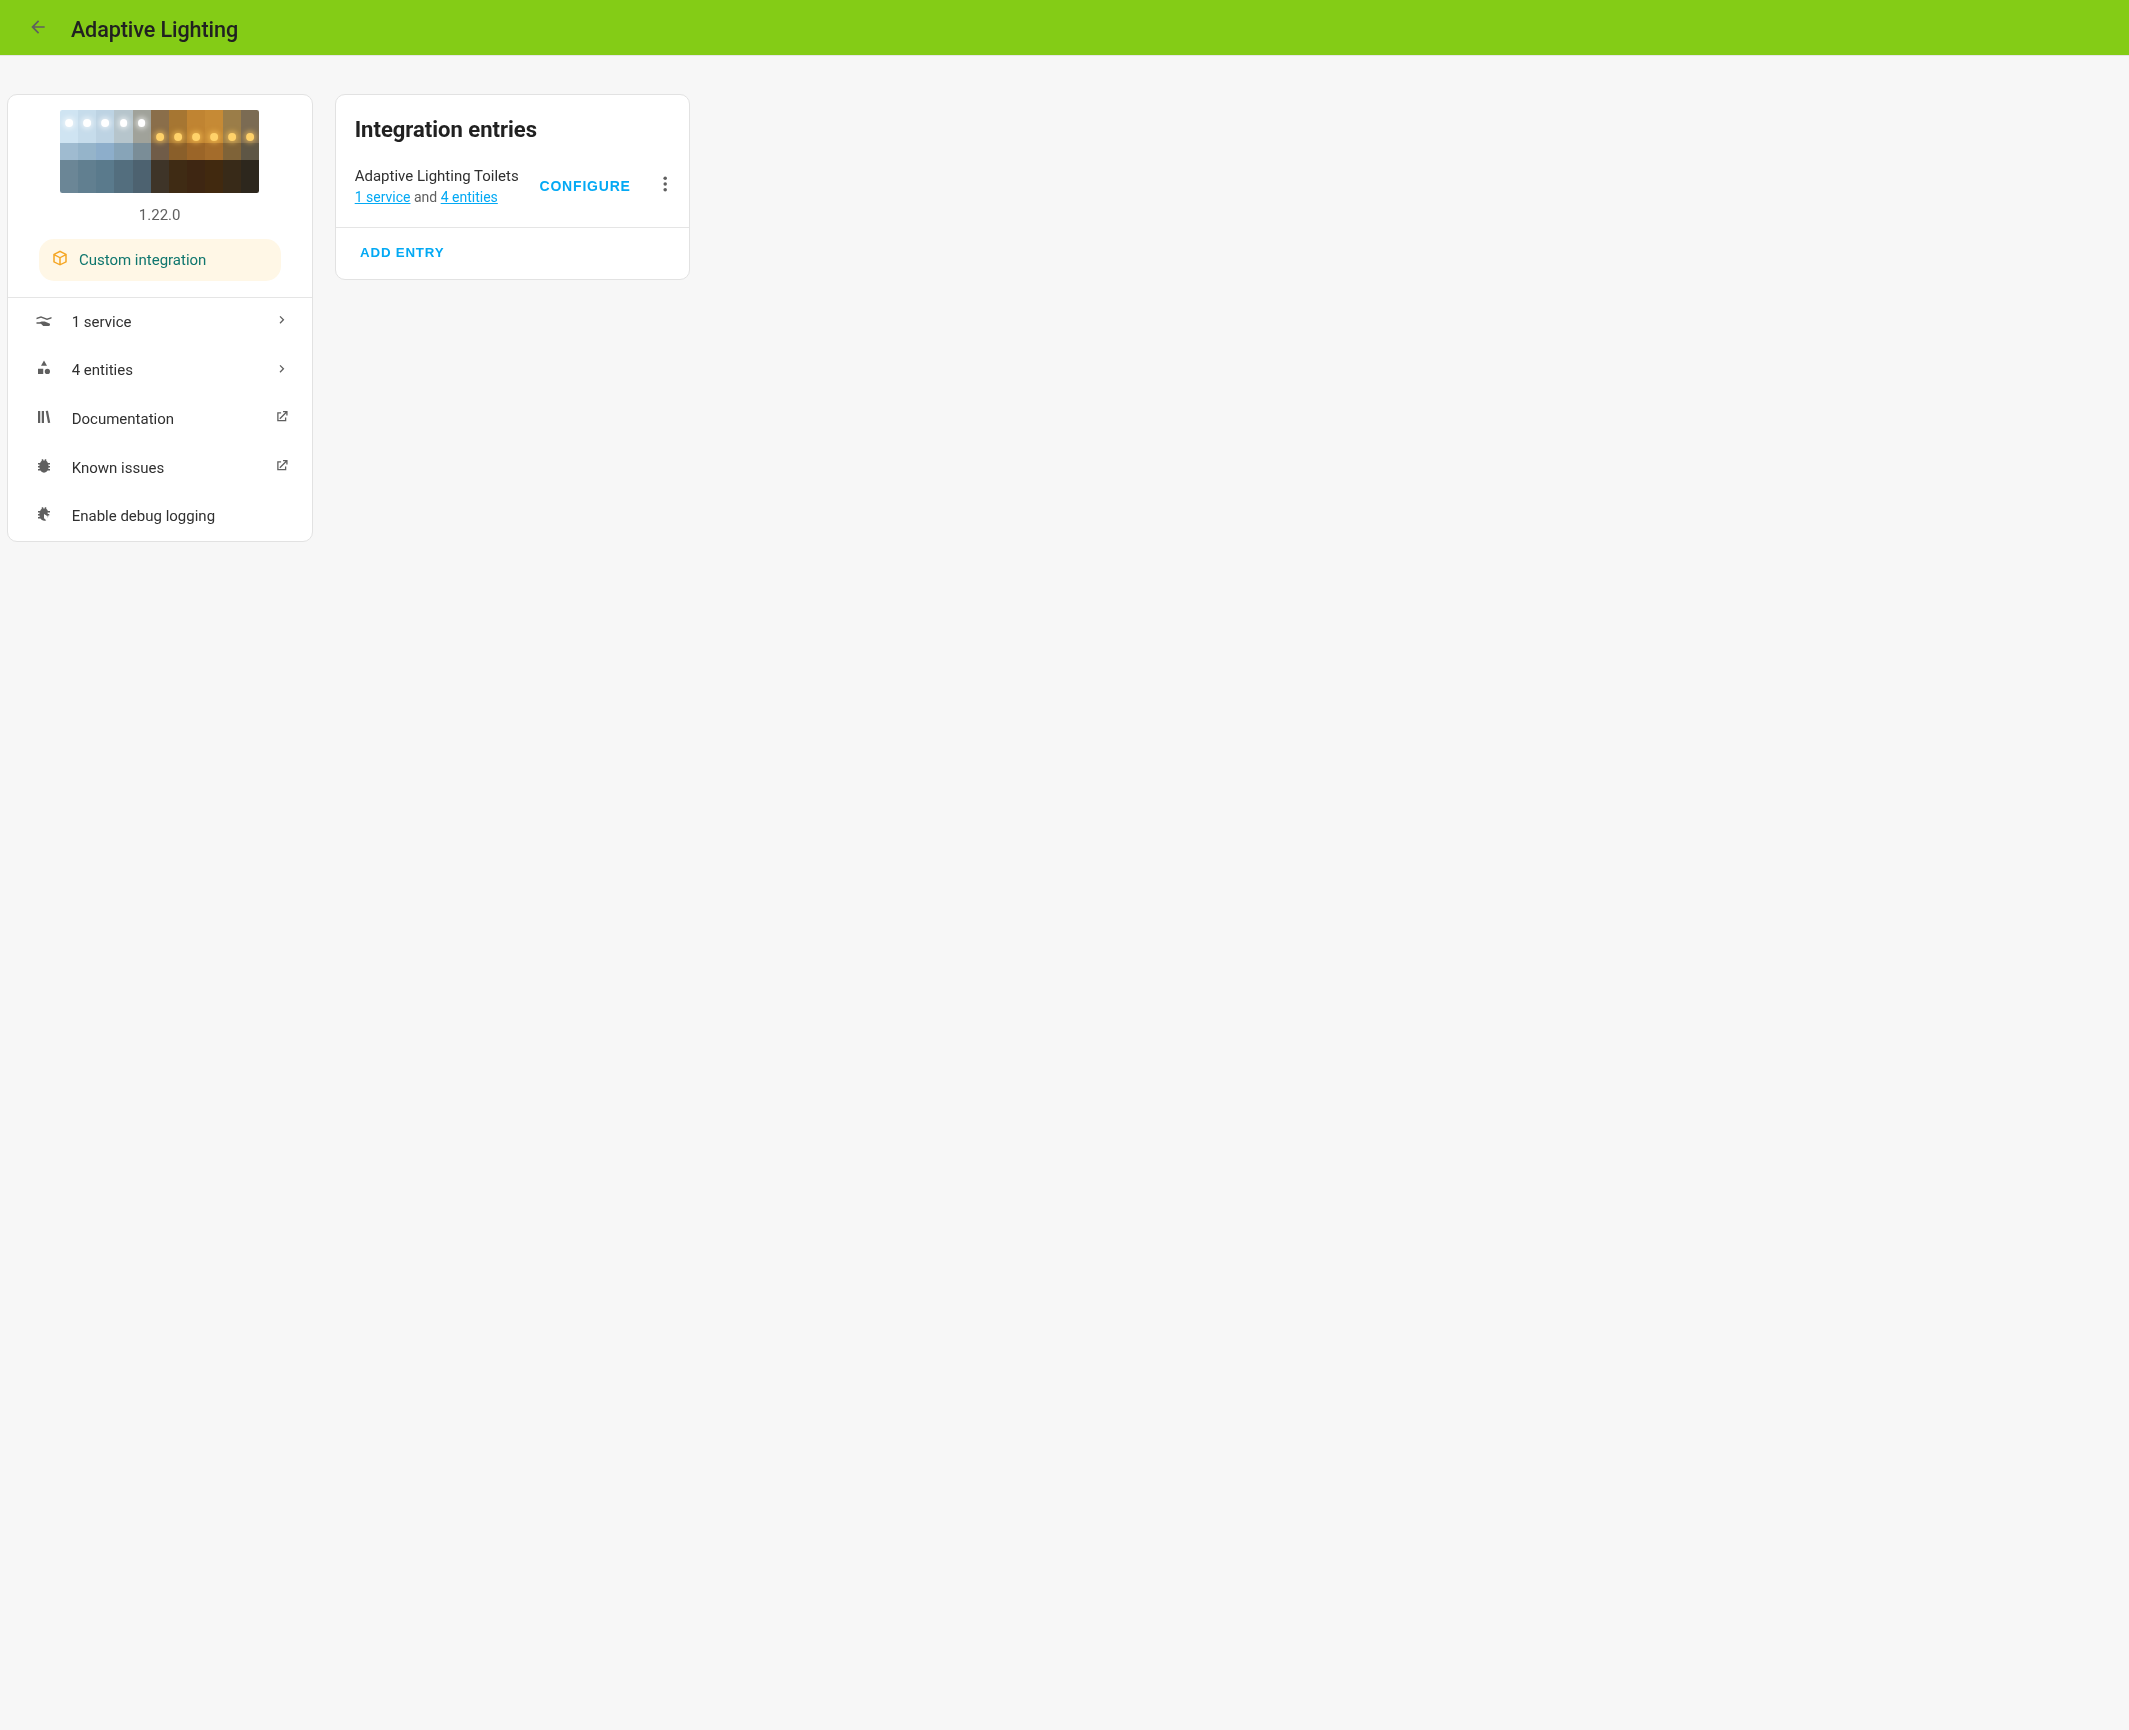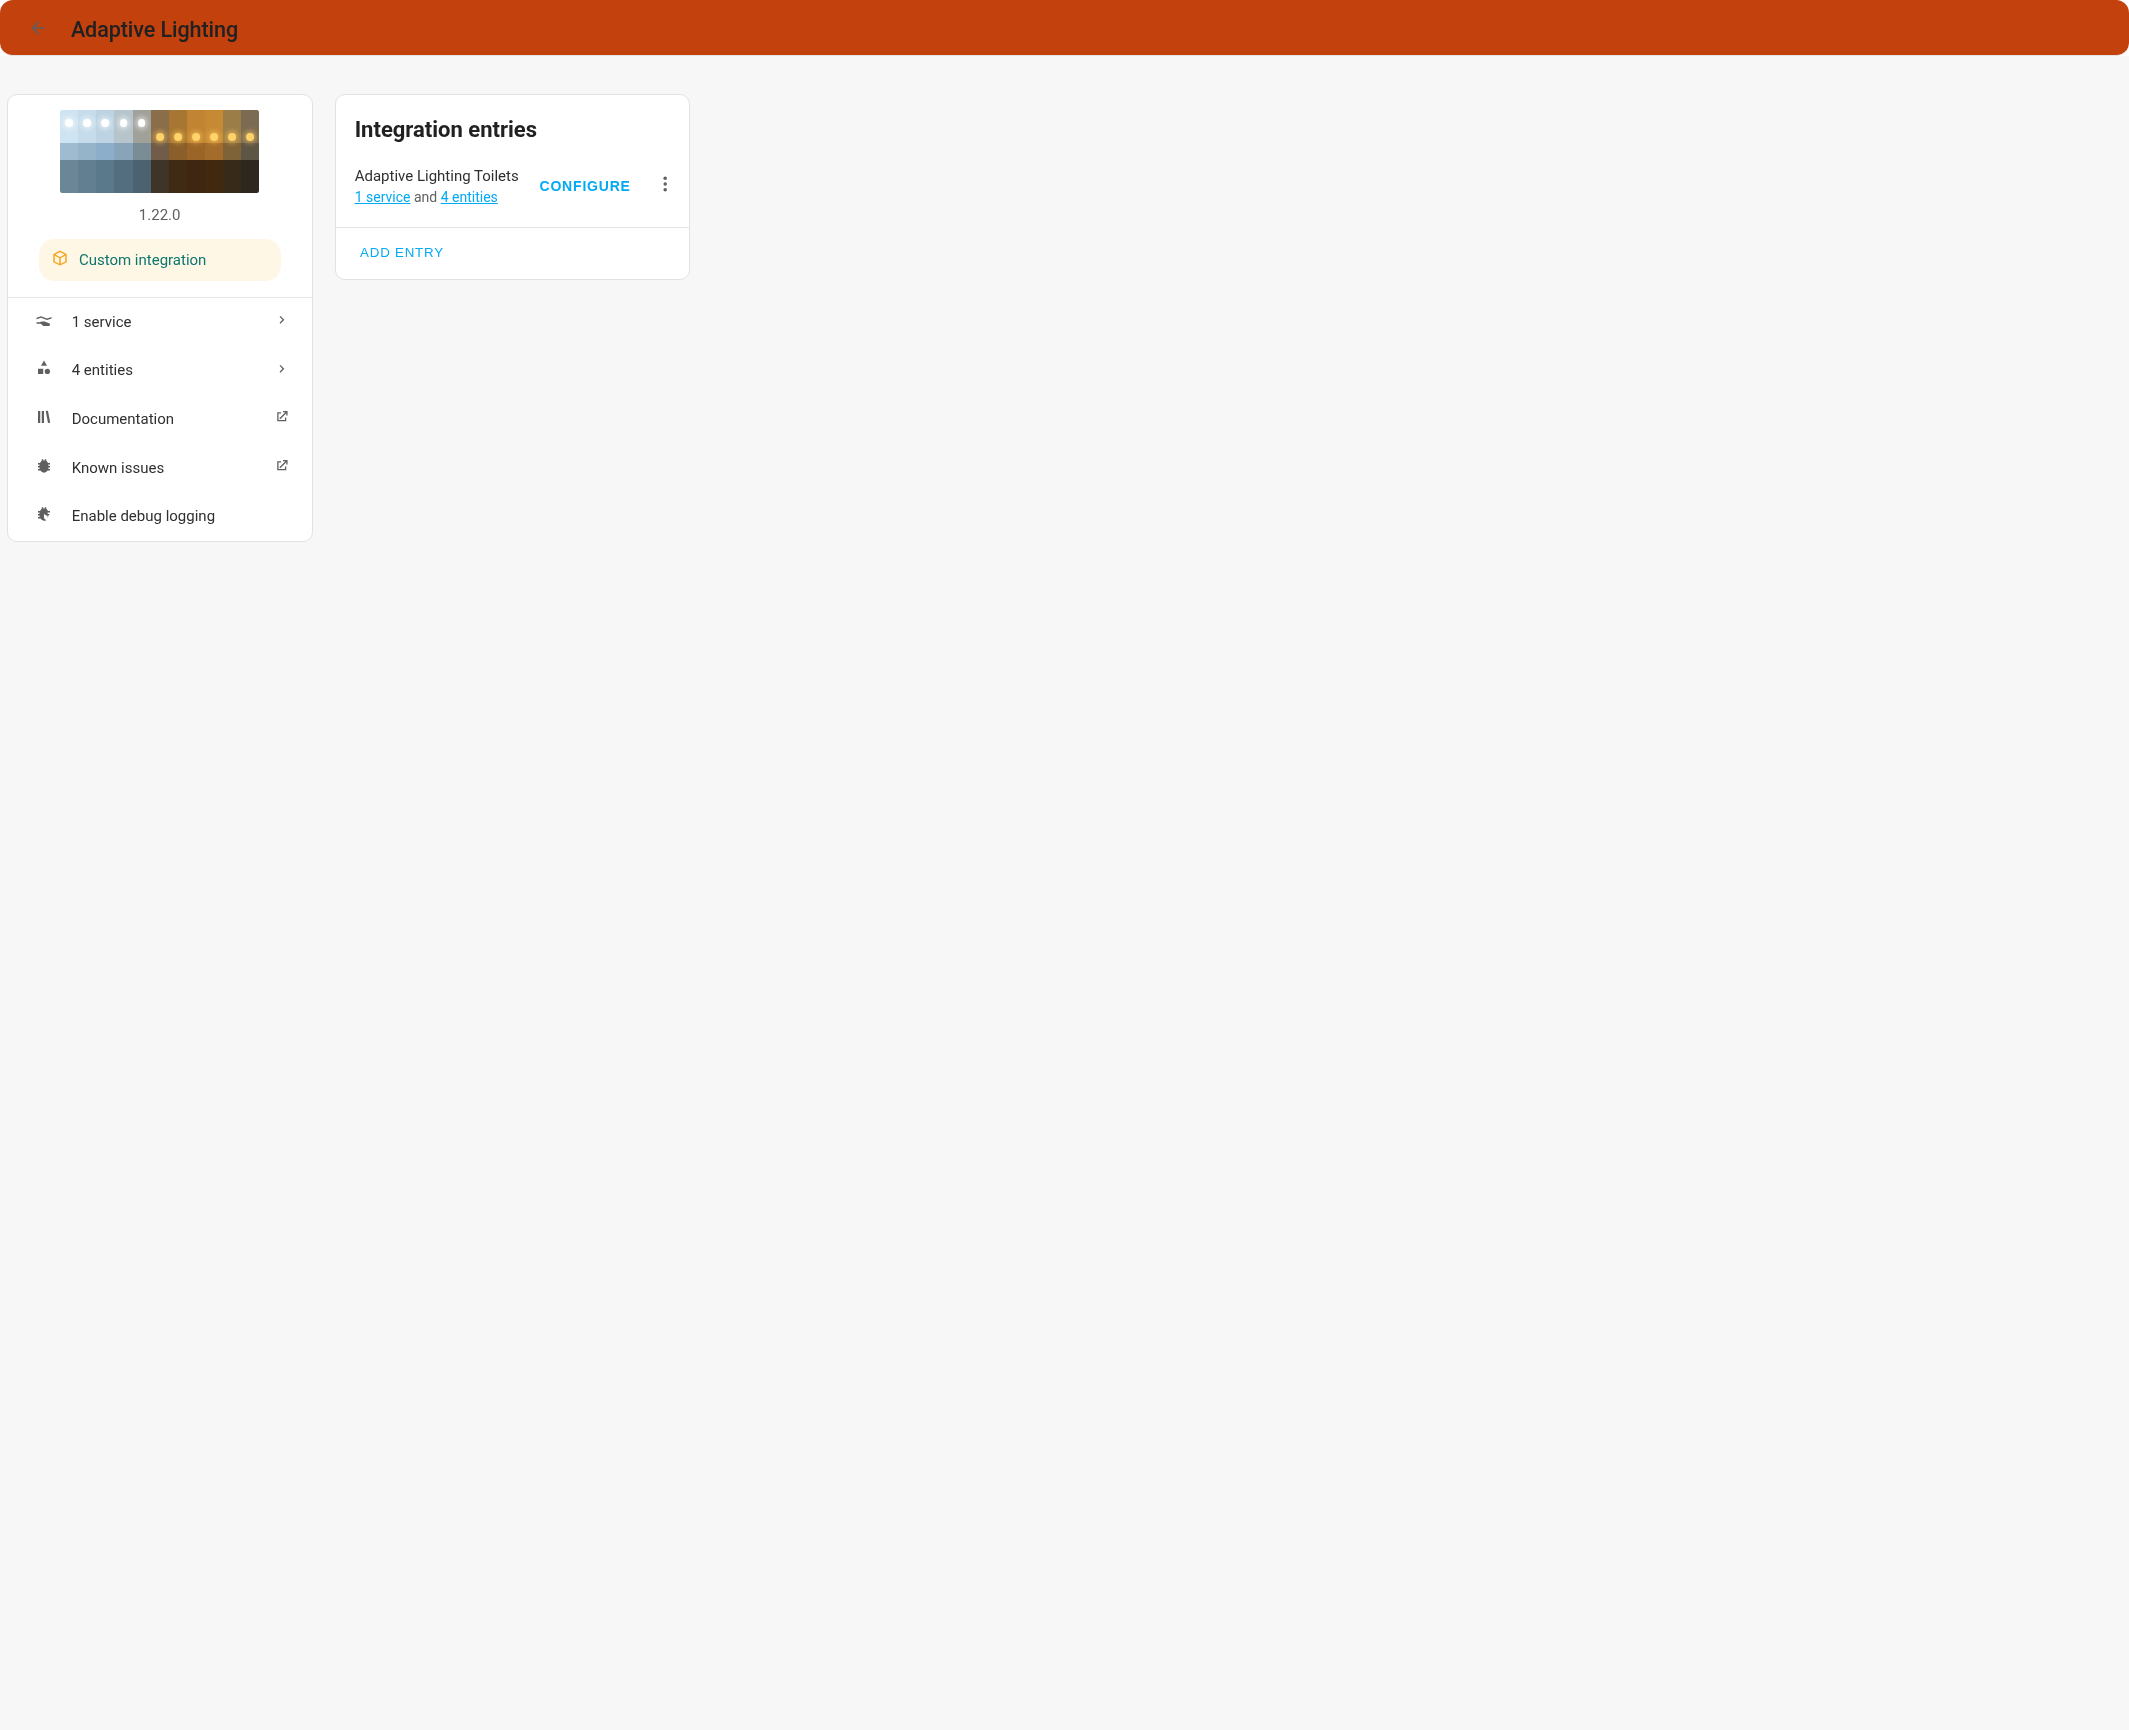--- a/index.html
+++ b/index.html
@@ -2,26 +2,25 @@
 <html style="font-size:9px"><head>
 <meta charset="utf-8">
 <style>
   * { box-sizing: border-box; margin: 0; padding: 0; }
   html, body { font-family: -apple-system, BlinkMacSystemFont, "Segoe UI", Roboto, Helvetica, Arial, sans-serif; }
   body { background: #fff; color: #212121; }
 
   
   .app-header {
     display: flex;
-    align-items: flex-end;
+    align-items: flex-start;
     gap: 21px;
     padding: 16.6px 25.5px 13.3px 25.5px;
-    background: #c2410c;
+    background: #84cc16;
     border-bottom: 0.6px solid #e5e5e5;
-    border-radius: 13px;
   }
   .back-btn { width: 24.4px; height: 24.4px; display: flex; align-items: center; justify-content: center; background: none; border: none; cursor: pointer; }
   .back-btn svg { width: 20px; height: 20px; fill: #5f5f5f; }
   .page-title { font-size: 21.6px; font-weight: 500; letter-spacing: -0.1px; }
 
   
   .page-body {
     background: #f7f7f7;
     min-height: calc(100vh - 55px);
     padding: 38px 6.7px 22px 6.7px;
@@ -126,21 +125,21 @@
     padding: 4.4px 6.7px;
   }
   .kebab { background: none; border: none; cursor: pointer; padding: 3.3px; margin-left: 13.3px; }
   .kebab svg { width: 4.4px; height: 18px; fill: #5f5f5f; }
 
   .right-divider { border-top: 0.6px solid #e5e5e5; }
   .add-entry-row { padding: 16.6px 18px 19px 24.4px; }
   .add-entry-btn {
     color: #03a9f4;
     font-size: 13.3px;
-    font-weight: 400;
+    font-weight: 700;
     letter-spacing: 0.8px;
     background: none; border: none; cursor: pointer;
   }
 </style>
 </head>
 <body>
 
 <header class="app-header">
   <button class="back-btn" aria-label="Back">
     <span>

